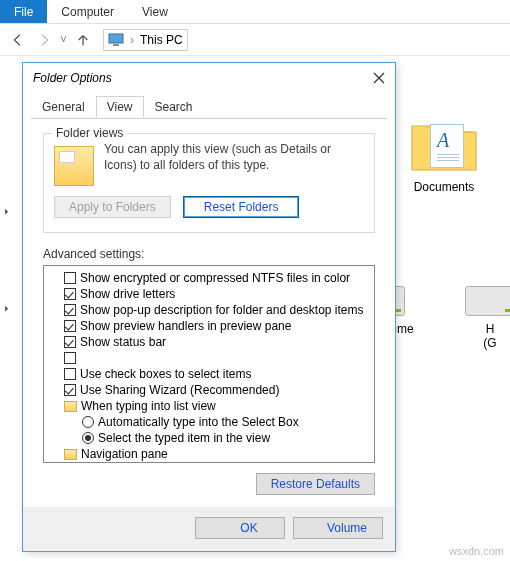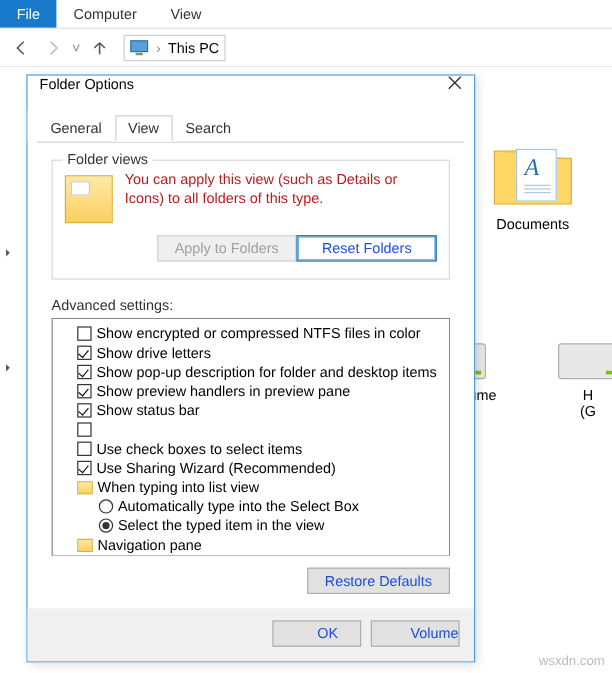--- a/index.html
+++ b/index.html
@@ -17,50 +17,50 @@
 .folder-icon-bg { position: absolute; right: 30px; top: 60px; text-align: center; }
 .big-folder { width: 72px; height: 58px; position: relative; }
 .drive-bg { position: absolute; right: -20px; top: 230px; display: flex; gap: 30px; }
 .drive-item { text-align: center; width: 80px; }
 .drive-box { width: 50px; height: 30px; background: #e8e8e8; border: 1px solid #b0b0b0; border-radius: 3px; margin: 0 auto 6px; position: relative; }
 .drive-box::after { content:''; position:absolute; bottom:3px; right:3px; width:6px; height:3px; background:#7cc000; }
 .left-rail { position: absolute; left: 2px; top: 150px; }
 .left-rail span { display:block; color:#555; font-size:11px; transform: scaleX(0.6); }
 
 .dialog { position: absolute; left: 22px; top: 6px; width: 374px; height: 490px; background: #fff; border: 1px solid #4da0e0; box-shadow: 2px 2px 8px rgba(0,0,0,0.15); display: flex; flex-direction: column; }
-.dlg-title { height: 30px; display: flex; align-items: flex-start; padding: 0 10px; justify-content: space-between; }
+.dlg-title { height: 30px; display: flex; align-items: center; padding: 0 10px; justify-content: space-between; font-style: italic; }
 .dlg-close { width: 12px; height: 12px; }
 .tabs { display: flex; padding: 4px 8px 0 8px; background:#fff; }
 .tab { padding: 3px 10px; border: 1px solid transparent; color:#333; }
 .tab.active { border: 1px solid #d0d0d0; border-bottom: 1px solid #fff; background: #fff; position: relative; z-index: 2; }
 .tab-body { border: 0; padding: 8px 12px 12px 12px; flex: 1; display: flex; flex-direction: column; position: relative; }
 .fieldset { border: 1px solid #d8d8d8; padding: 8px 10px 14px 10px; position: relative; margin-top: 6px; }
 .legend { position: absolute; top: -8px; left: 8px; background: #fff; padding: 0 4px; color: #333; }
 .fv-row { display: flex; gap: 10px; }
 .fv-icon { width: 40px; height: 40px; background: linear-gradient(#ffe9a6,#fccf5f); border: 1px solid #d9b23e; margin-top: 4px; position:relative; }
 .fv-icon::before { content:''; position:absolute; left:4px; top:4px; width:14px; height:10px; background:#fff; border:1px solid #ccc; }
-.fv-text { flex: 1; color: #b91c1c; line-height: 1.3; }
-.fv-btns { display: flex; margin-top: 10px; justify-content: flex-end; }
+.fv-text { flex: 1; color: #404040; line-height: 1.3; }
+.fv-btns { display: flex; gap: 12px; margin-top: 10px; justify-content: flex-start; }
 button.win { height: 22px; padding: 0 14px; background: #e1e1e1; border: 1px solid #adadad; color: #1d4ed8; font-size: 12px; }
 button.win.primary { background: #fff; border: 1px solid #0a64a0; box-shadow: inset 0 0 0 1px #4da0e0; padding: 0 20px; }
 button.win[disabled] { color: #a0a0a0; background:#efefef; border-color:#d0d0d0; }
 .adv-label { margin: 14px 0 4px 0; color:#333; }
 .adv-box { border: 1px solid #828790; height: 198px; overflow-y: scroll; padding: 4px 2px; background:#fff; }
 .tree-row { display: flex; align-items: center; height: 16px; padding-left: 18px; gap: 4px; white-space: nowrap; }
 .tree-row.sub { padding-left: 36px; }
 .chk { width: 12px; height: 12px; border: 1px solid #333; display: inline-flex; align-items: center; justify-content: center; flex-shrink:0; }
 .chk.on::after { content:''; width:7px; height:4px; border-left:1.5px solid #1a1a1a; border-bottom:1.5px solid #1a1a1a; transform: rotate(-50deg) translate(0px,-1px); }
 .radio { width: 12px; height: 12px; border: 1px solid #333; border-radius: 50%; display:inline-flex; align-items:center; justify-content:center; flex-shrink:0; }
 .radio.on::after { content:''; width:6px; height:6px; background:#333; border-radius:50%; }
 .tree-text { color:#000; }
 .tree-text.sel { background:#0078d7; color:#fff; padding: 0 1px; }
 .mini-folder { width:13px; height:11px; background:linear-gradient(#ffe9a6,#fccf5f); border:1px solid #d9b23e; flex-shrink:0; }
 .restore-row { display:flex; justify-content:flex-end; margin-top:10px; }
 .dlg-buttons { border-top: 0; padding: 10px 12px 12px; display:flex; justify-content:flex-end; gap:8px; background:#f0f0f0; }
-.dlg-buttons button { width: 74px; padding-left: 32px; }
+.dlg-buttons button { width: 90px; padding-left: 32px; }
 .watermark { position:absolute; right:6px; bottom:4px; color:#bbb; font-size:11px; }
 .doc-page { position:absolute; width:34px; height:44px; background:#fff; border:1px solid #a8c8e0; left:22px; top:8px; }
 .doc-page::after { content:'A'; color:#2a6db0; font-family: 'Times New Roman', serif; font-style:italic; font-size:20px; position:absolute; left:6px; top:4px; }
 .doc-lines { position:absolute; left:6px; bottom:6px; width:22px; }
 .doc-lines span { display:block; height:1px; background:#abc9e2; margin-top:2px; }
 </style>
 </head>
 <body>
 
 <div class="ribbon">

